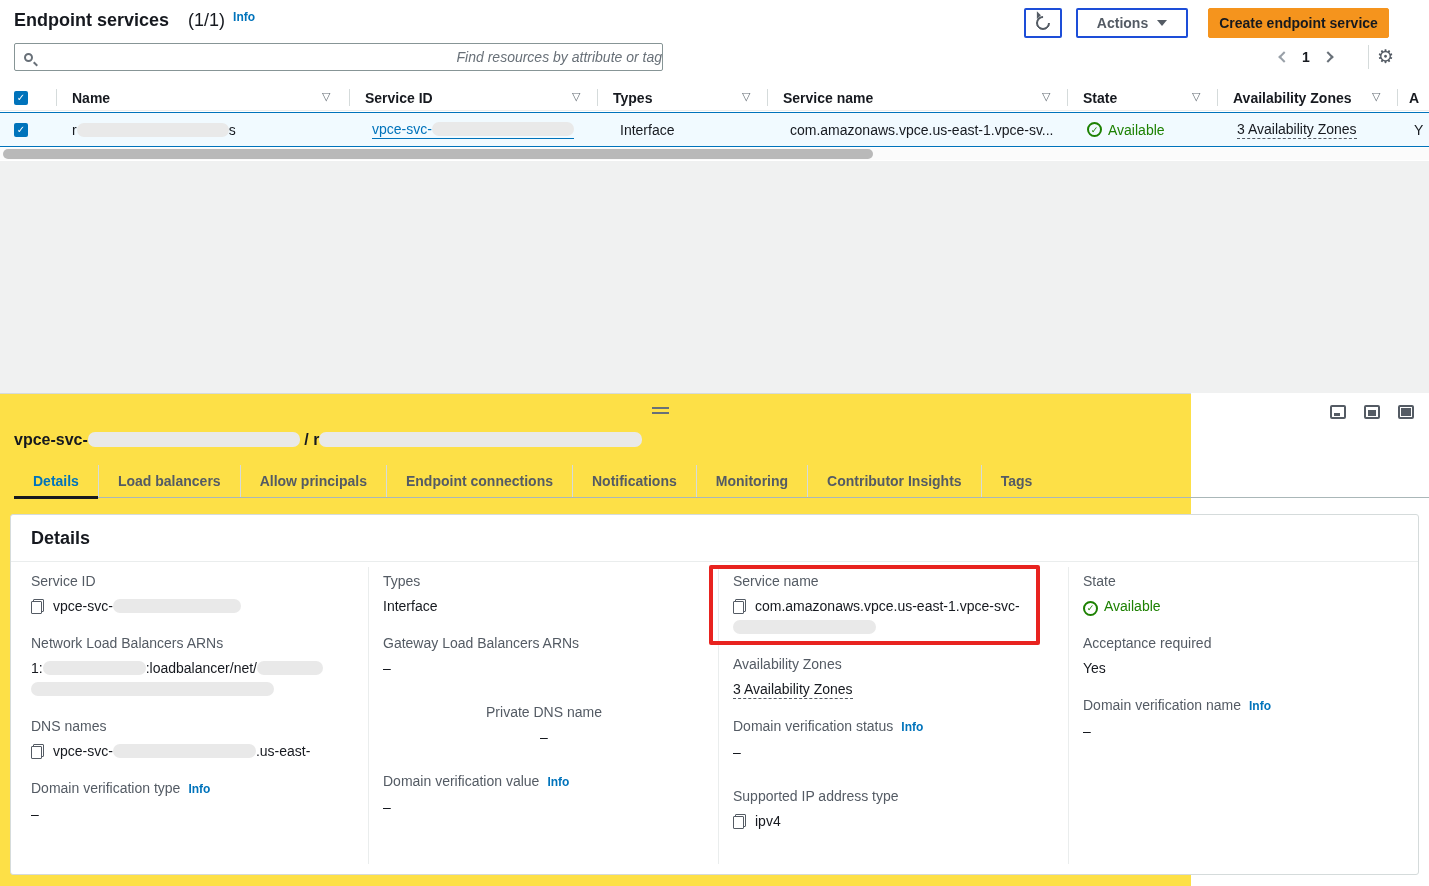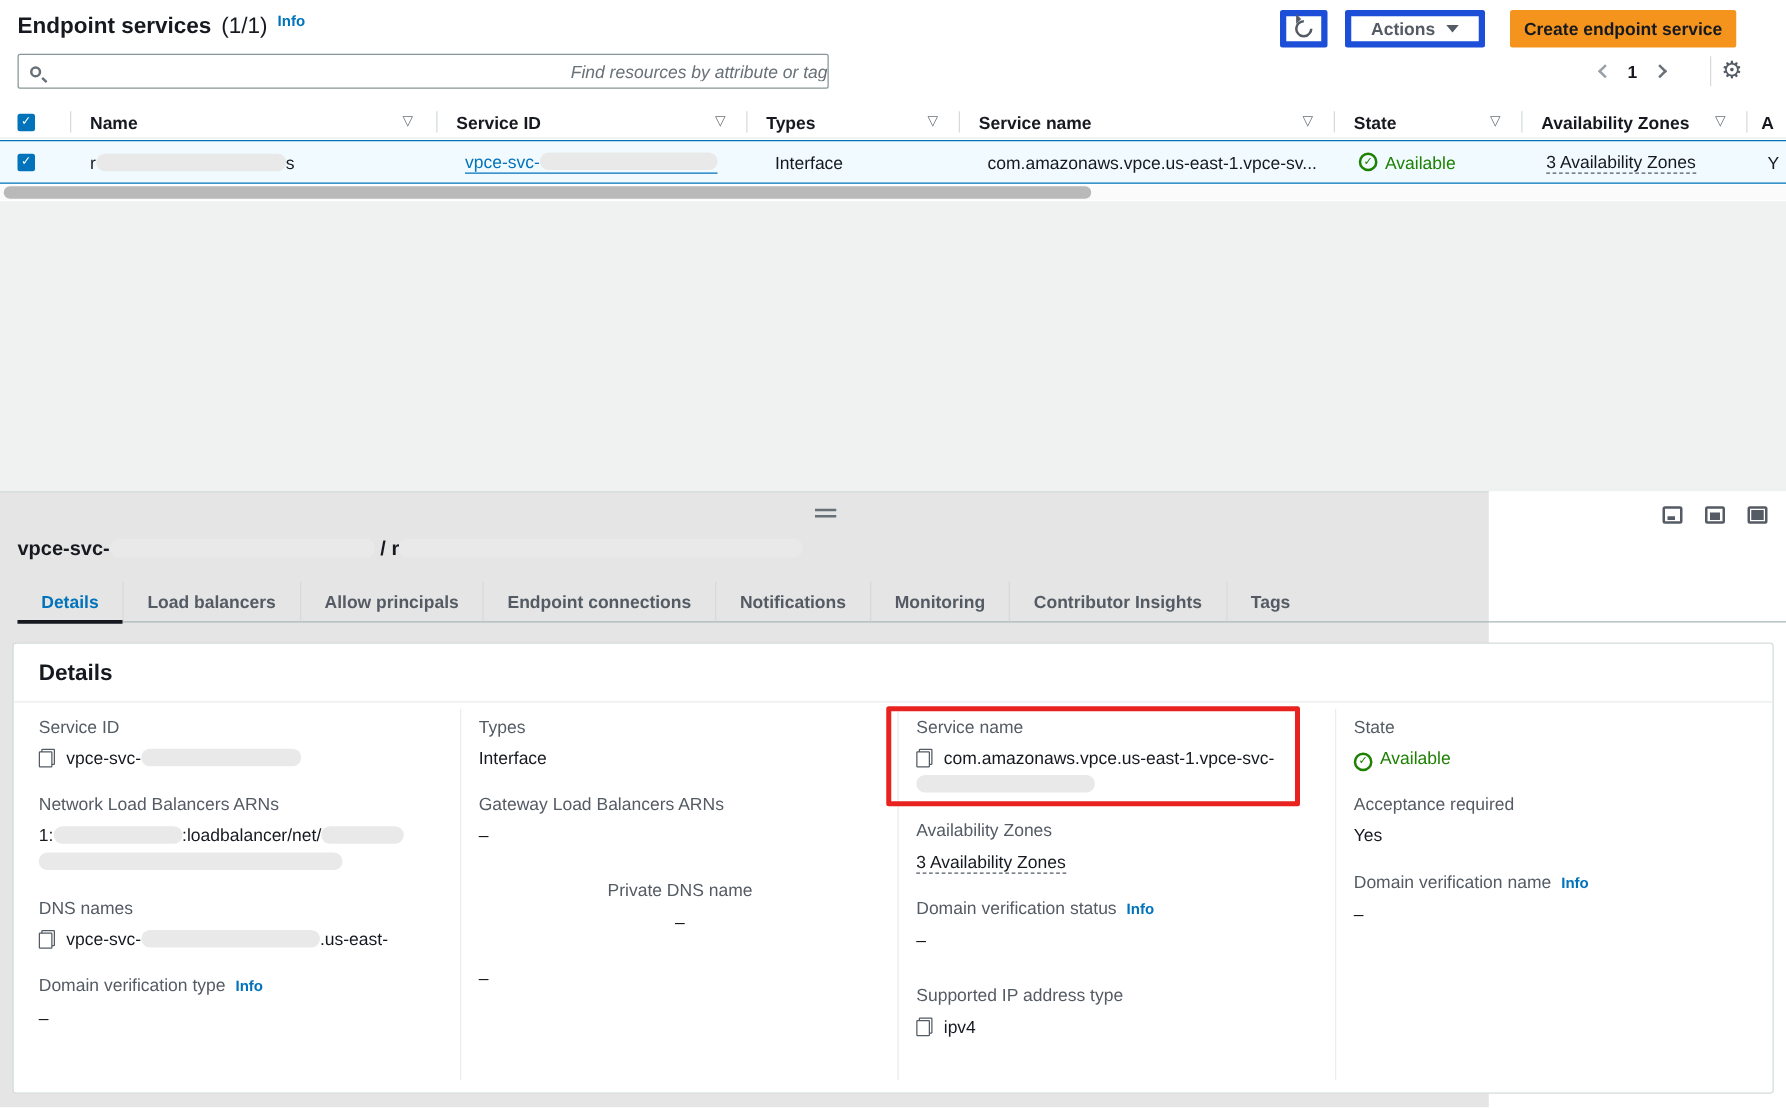--- a/index.html
+++ b/index.html
@@ -9,25 +9,25 @@
     font-size:14px; color:#16191f; background:#fff; position:relative; overflow:hidden;
   }
   .glyph { font-family:"DejaVu Sans",sans-serif; }
 
   
   .top-section { position:absolute; left:0; top:0; width:1429px; height:393px; background:#fff; }
   .gray-fill { position:absolute; left:0; top:161px; width:1429px; height:232px; background:#f0f1f1; }
 
   .page-header { position:absolute; left:14px; top:10px; height:28px; display:flex; align-items:flex-start; }
   .page-title { font-size:18px; font-weight:bold; }
-  .page-count { font-size:18px; font-weight:normal; margin-left:8px; }
+  .page-count { font-size:18px; font-weight:normal; margin-left:19px; }
   .info-link { color:#0073bb; font-size:12px; font-weight:bold; margin-left:8px; cursor:pointer; }
 
   .btn { display:inline-flex; align-items:center; justify-content:center; height:30px;
-         border:5px solid #1d4ed8; border-radius:2px; background:#fff; font-weight:bold;
+         border:2px solid #1d4ed8; border-radius:2px; background:#fff; font-weight:bold;
          color:#545b64; font-size:14px; cursor:pointer; }
   .btn-refresh { position:absolute; left:1024px; top:8px; width:38px; }
   .btn-actions { position:absolute; left:1076px; top:8px; width:112px; gap:9px; }
   .caret-down { width:0; height:0; border-left:5px solid transparent; border-right:5px solid transparent; border-top:6px solid #545b64; }
   .btn-create { position:absolute; left:1208px; top:8px; width:181px; background:#f5941d; border:1px solid #f5941d; color:#16191f; }
 
   .refresh-icon { width:14px; height:14px; border:2px solid #545b64; border-radius:50%; border-right-color:transparent; transform:rotate(-45deg); position:relative; }
   .refresh-icon::after { content:""; position:absolute; top:-6px; right:-3px; border:4px solid transparent; border-left-color:#545b64; transform:rotate(45deg); }
 
   .search-box { position:absolute; left:14px; top:43px; width:649px; height:28px; border:1px solid #879596; border-radius:2px; background:#fff; display:flex; align-items:center; padding-left:9px; }
@@ -60,21 +60,21 @@
   .id-link { border-bottom:1px solid #0073bb; padding-bottom:1px; }
   .dashed { border-bottom:1px dashed #545b64; padding-bottom:1px; cursor:pointer; }
   .check-circle { width:15px; height:15px; border:2px solid #1d8102; border-radius:50%; display:inline-flex; align-items:center; justify-content:center; margin-right:6px; flex:0 0 auto; }
   .check-circle::before { content:"✓"; color:#1d8102; font-size:9px; font-weight:bold; font-family:"DejaVu Sans",sans-serif; }
   .green-text { color:#1d8102; }
 
   .hscroll { position:absolute; left:0; top:148px; width:1429px; height:12px; background:#fbfbfb; }
   .hscroll-thumb { position:absolute; left:3px; top:1px; width:870px; height:10px; background:#b9b9b9; border-radius:5px; cursor:grab; }
 
   
-  .bottom-panel { position:absolute; left:0; top:393px; width:1191px; height:493px; background:#e5e5e5; border-top:1px solid #d5dbdb; }
+  .bottom-panel { position:absolute; left:0; top:393px; width:1191px; height:493px; background:#fde047; border-top:1px solid #d5dbdb; }
   .drag-handle { position:absolute; left:652px; top:13px; width:17px; height:8px; cursor:row-resize; }
   .drag-handle span { display:block; height:2px; background:#687078; margin-bottom:3px; }
 
   .panel-icon { position:absolute; top:11px; width:16px; height:14px; border:2px solid #545b64; border-radius:2px; cursor:pointer; }
   .panel-icon i { position:absolute; background:#545b64; display:block; }
   .panel-icon-1 { left:1330px; } .panel-icon-1 i { left:2px; bottom:1px; width:6px; height:3px; }
   .panel-icon-2 { left:1364px; } .panel-icon-2 i { left:2px; bottom:1px; width:8px; height:6px; }
   .panel-icon-3 { left:1398px; } .panel-icon-3 i { left:1px; bottom:1px; width:10px; height:8px; }
 
   .panel-title { position:absolute; left:14px; top:37px; font-size:16px; font-weight:bold; white-space:nowrap; }
@@ -257,20 +257,21 @@
       </div>
       <div class="field" style="margin-bottom:24px;">
         <div class="field-label">Gateway Load Balancers ARNs</div>
         <div class="field-value">–</div>
       </div>
       <div class="field" style="margin-bottom:24px;text-align:center;">
         <div class="field-label">Private DNS name</div>
         <div class="field-value">–</div>
       </div>
       <div class="field">
+        <div class="field-label"><span>Domain verification value</span><span class="info-link">Info</span></div>
         <div class="field-value">–</div>
       </div>
     </div>
 
     <div class="col col-3">
       <div class="field">
         <div class="field-label">Service name</div>
         <div class="field-value"><span class="copy-icon"></span><span>com.amazonaws.vpce.us-east-1.vpce-svc-</span></div>
         <div class="field-value"><span class="redact" style="width:143px;"></span></div>
       </div>

